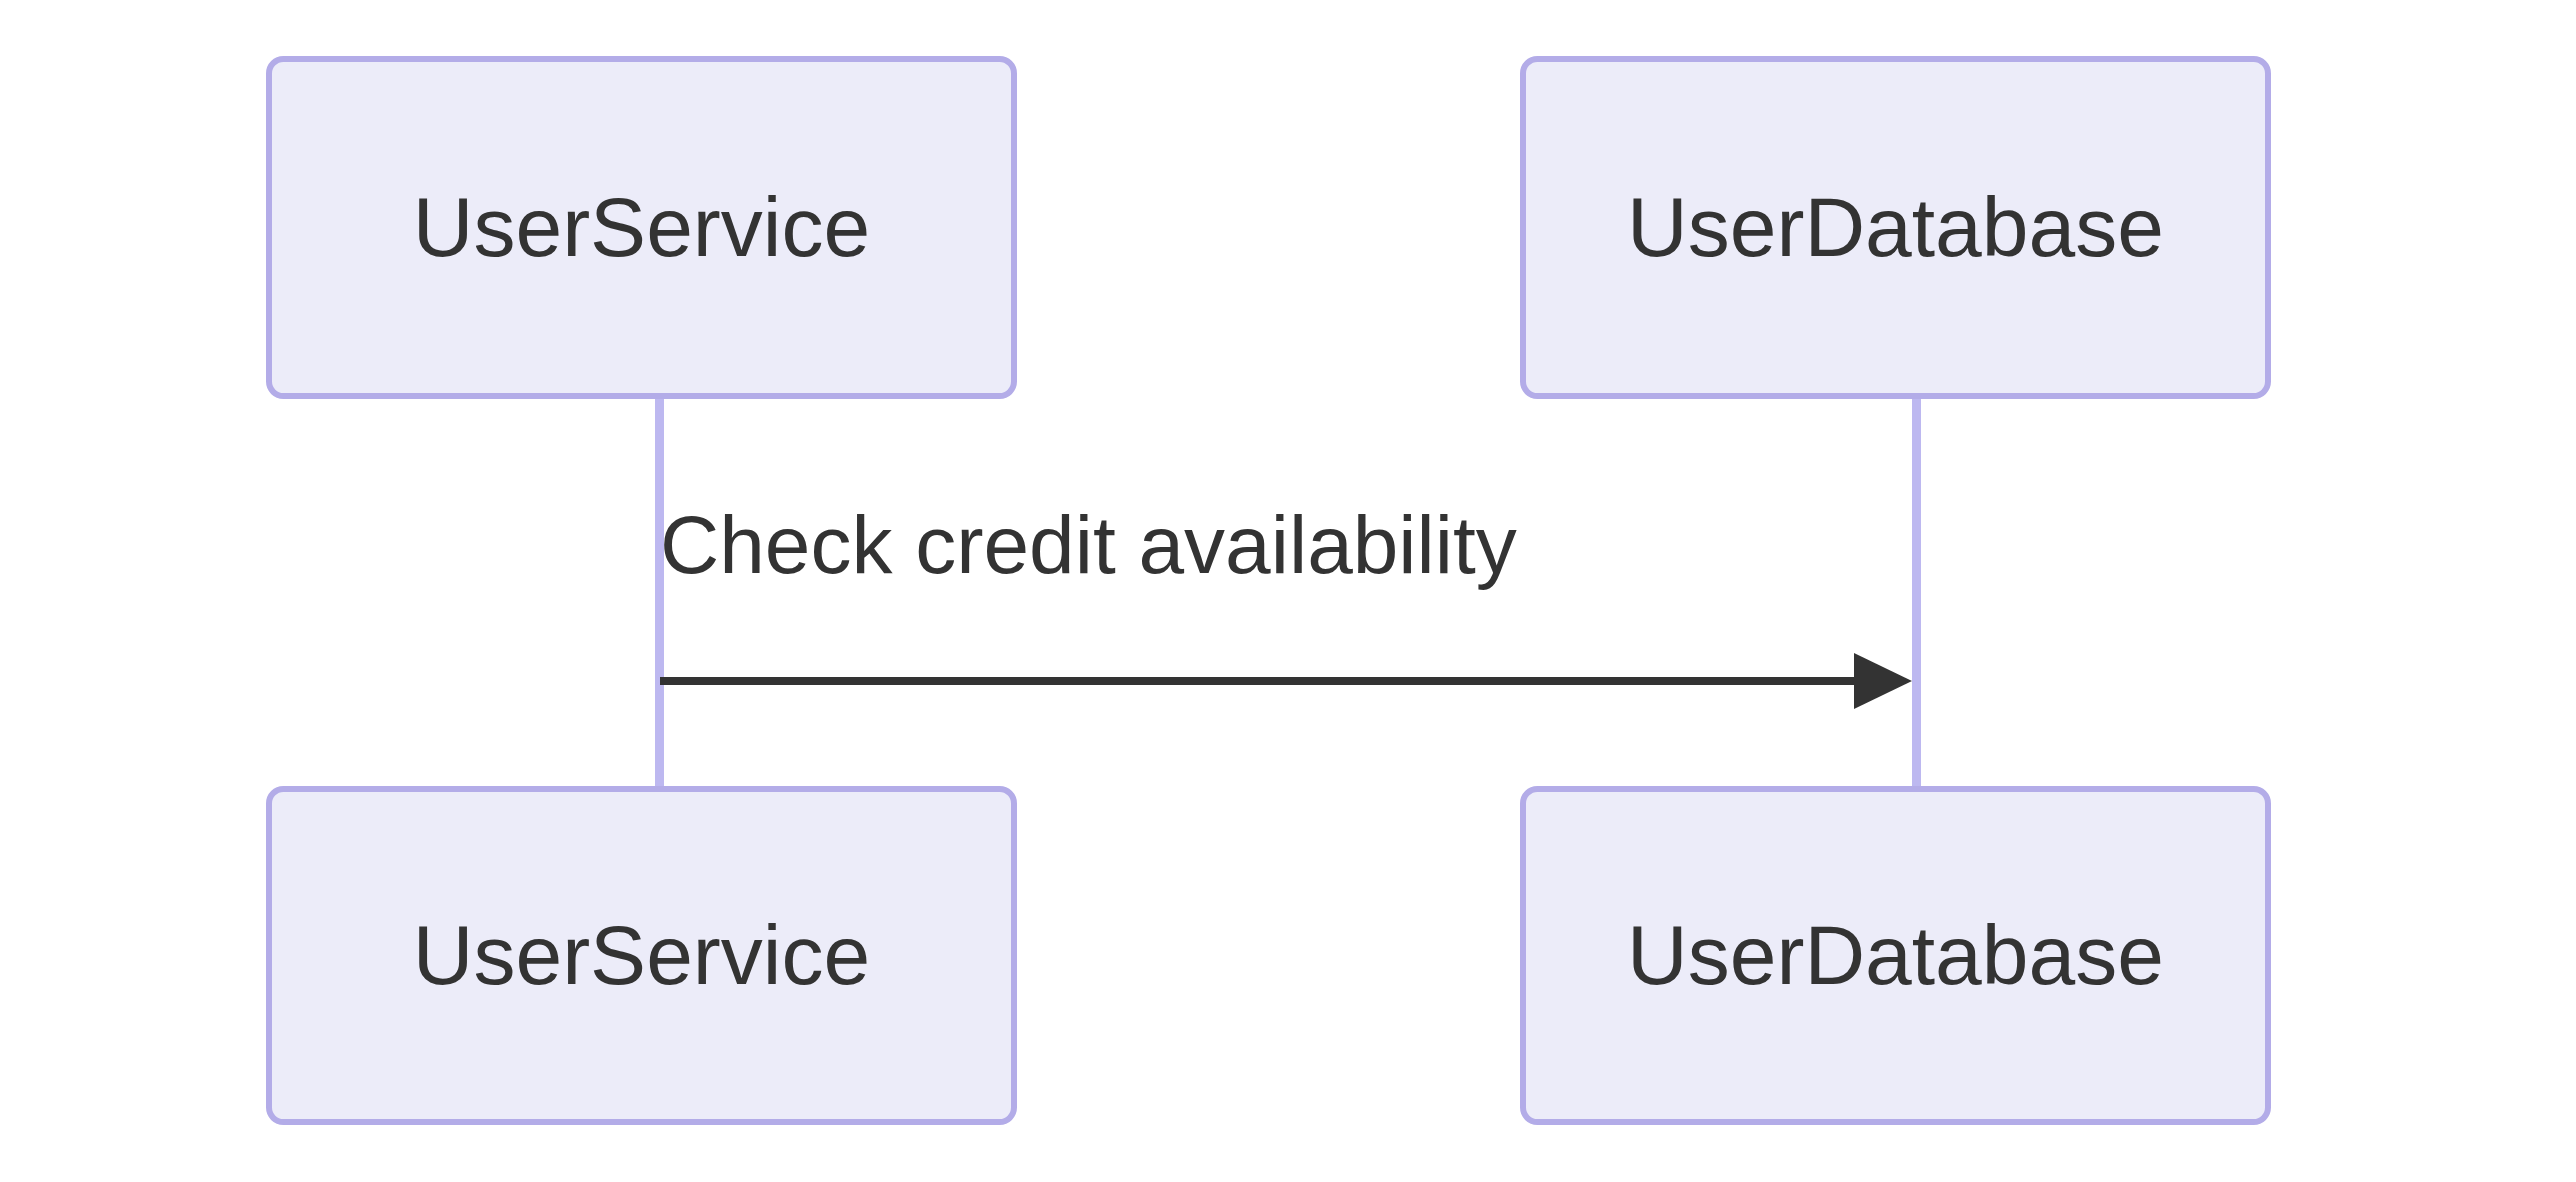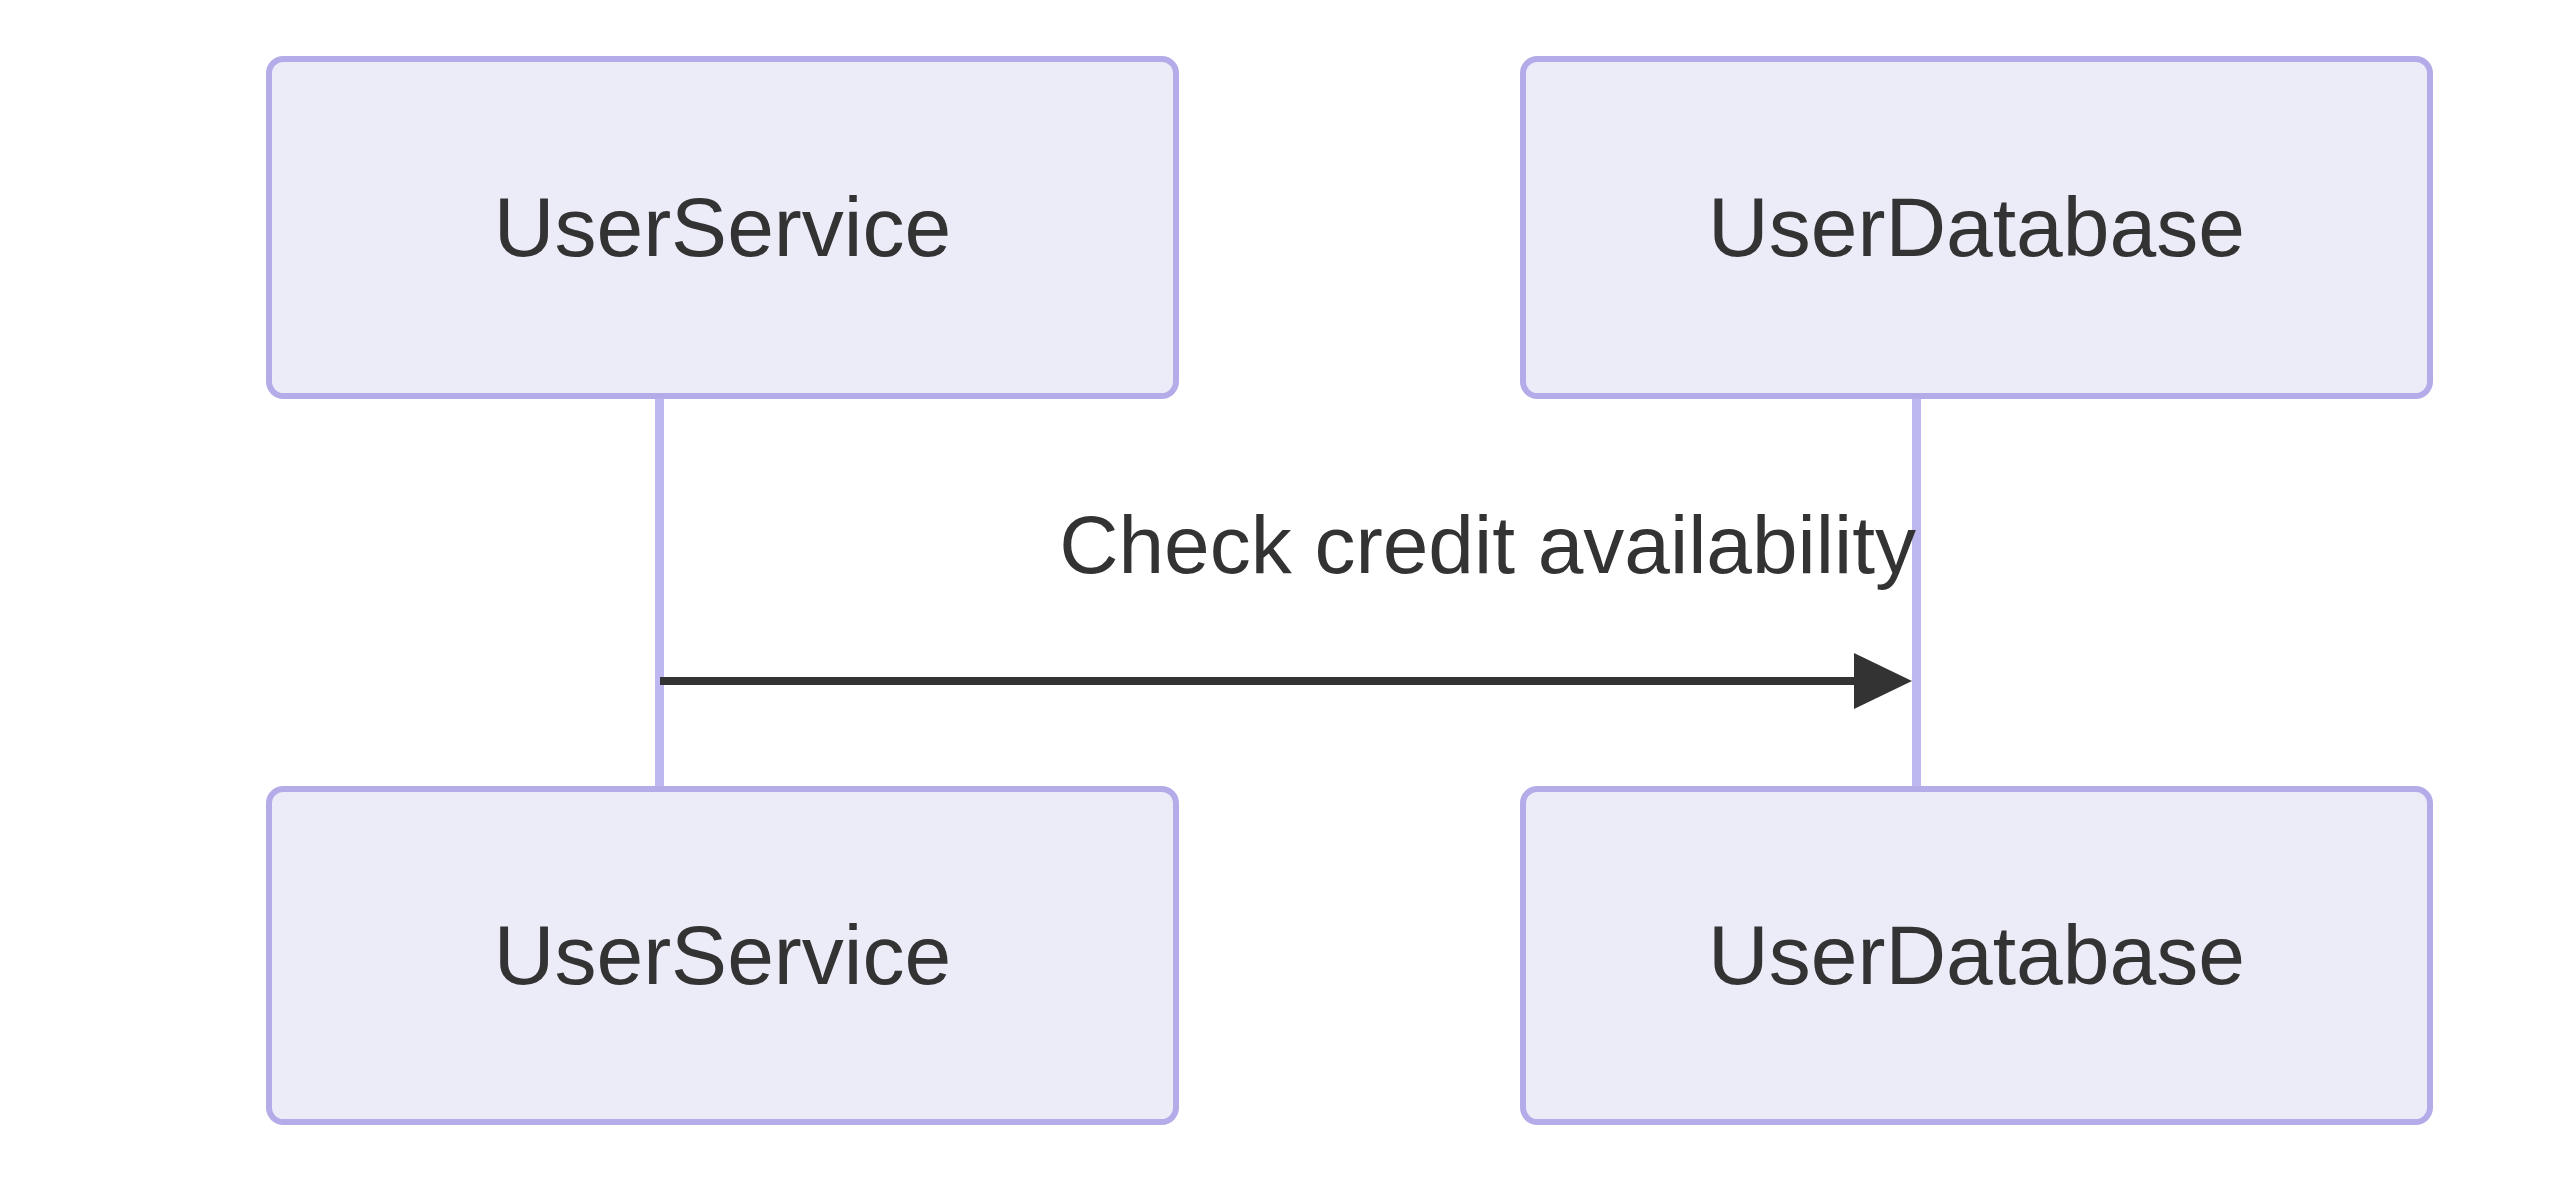--- a/index.html
+++ b/index.html
@@ -19,21 +19,21 @@
     overflow: hidden;
   }
   .canvas {
     position: relative;
     width: 2576px;
     height: 1183px;
     background: var(--bg);
   }
   .actor-box {
     position: absolute;
-    width: 913px;
+    width: 751px;
     height: 343px;
     background: var(--actor-fill);
     border: 6px solid var(--actor-border);
     border-radius: 17.4px;
     display: flex;
     align-items: center;
     justify-content: center;
   }
   .actor-box .actor-label {
     font-size: 84px;
@@ -54,21 +54,21 @@
     background: var(--lifeline);
   }
   .lifeline-left  { left: 655px; }
   .lifeline-right { left: 1912px; }
 
   .message-label {
     position: absolute;
     left: 660px;
     top: 498px;
     width: 1256px;
-    text-align: right;
+    text-align: left;
     font-size: 82px;
     color: var(--message);
     white-space: nowrap;
   }
   .arrow-line {
     position: absolute;
     left: 660px;
     top: 677px;
     width: 1201px;
     height: 8px;

